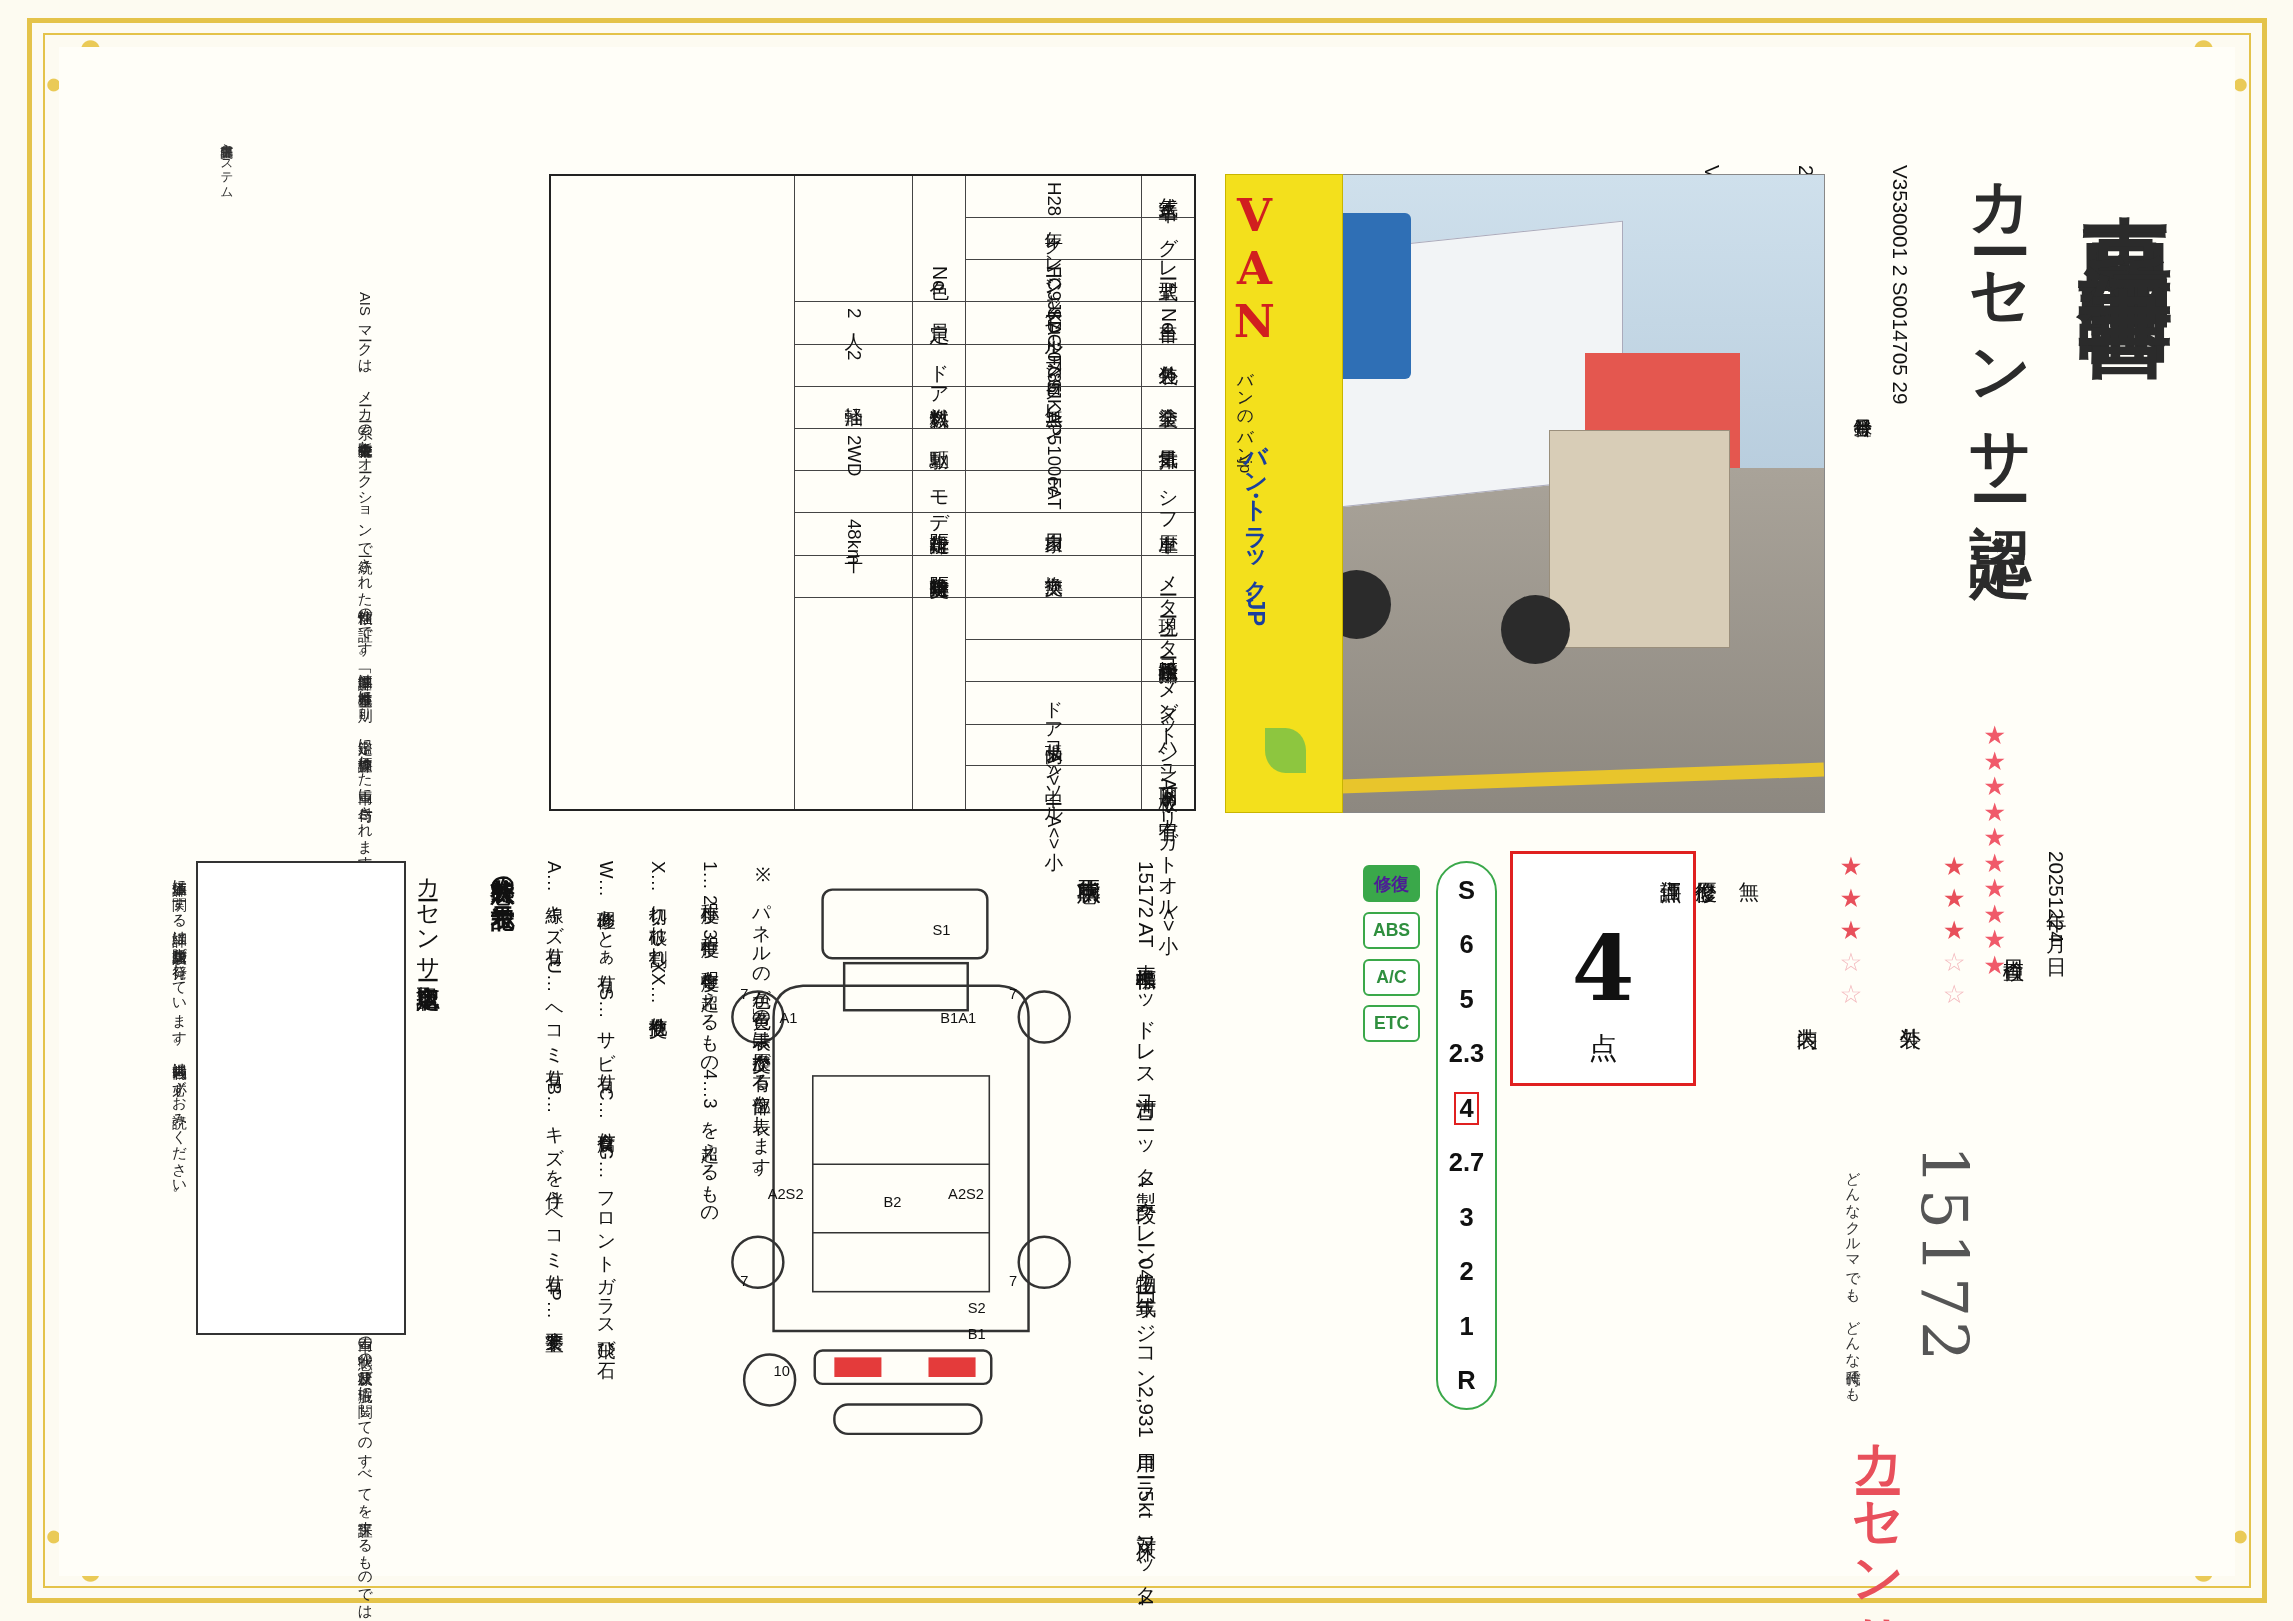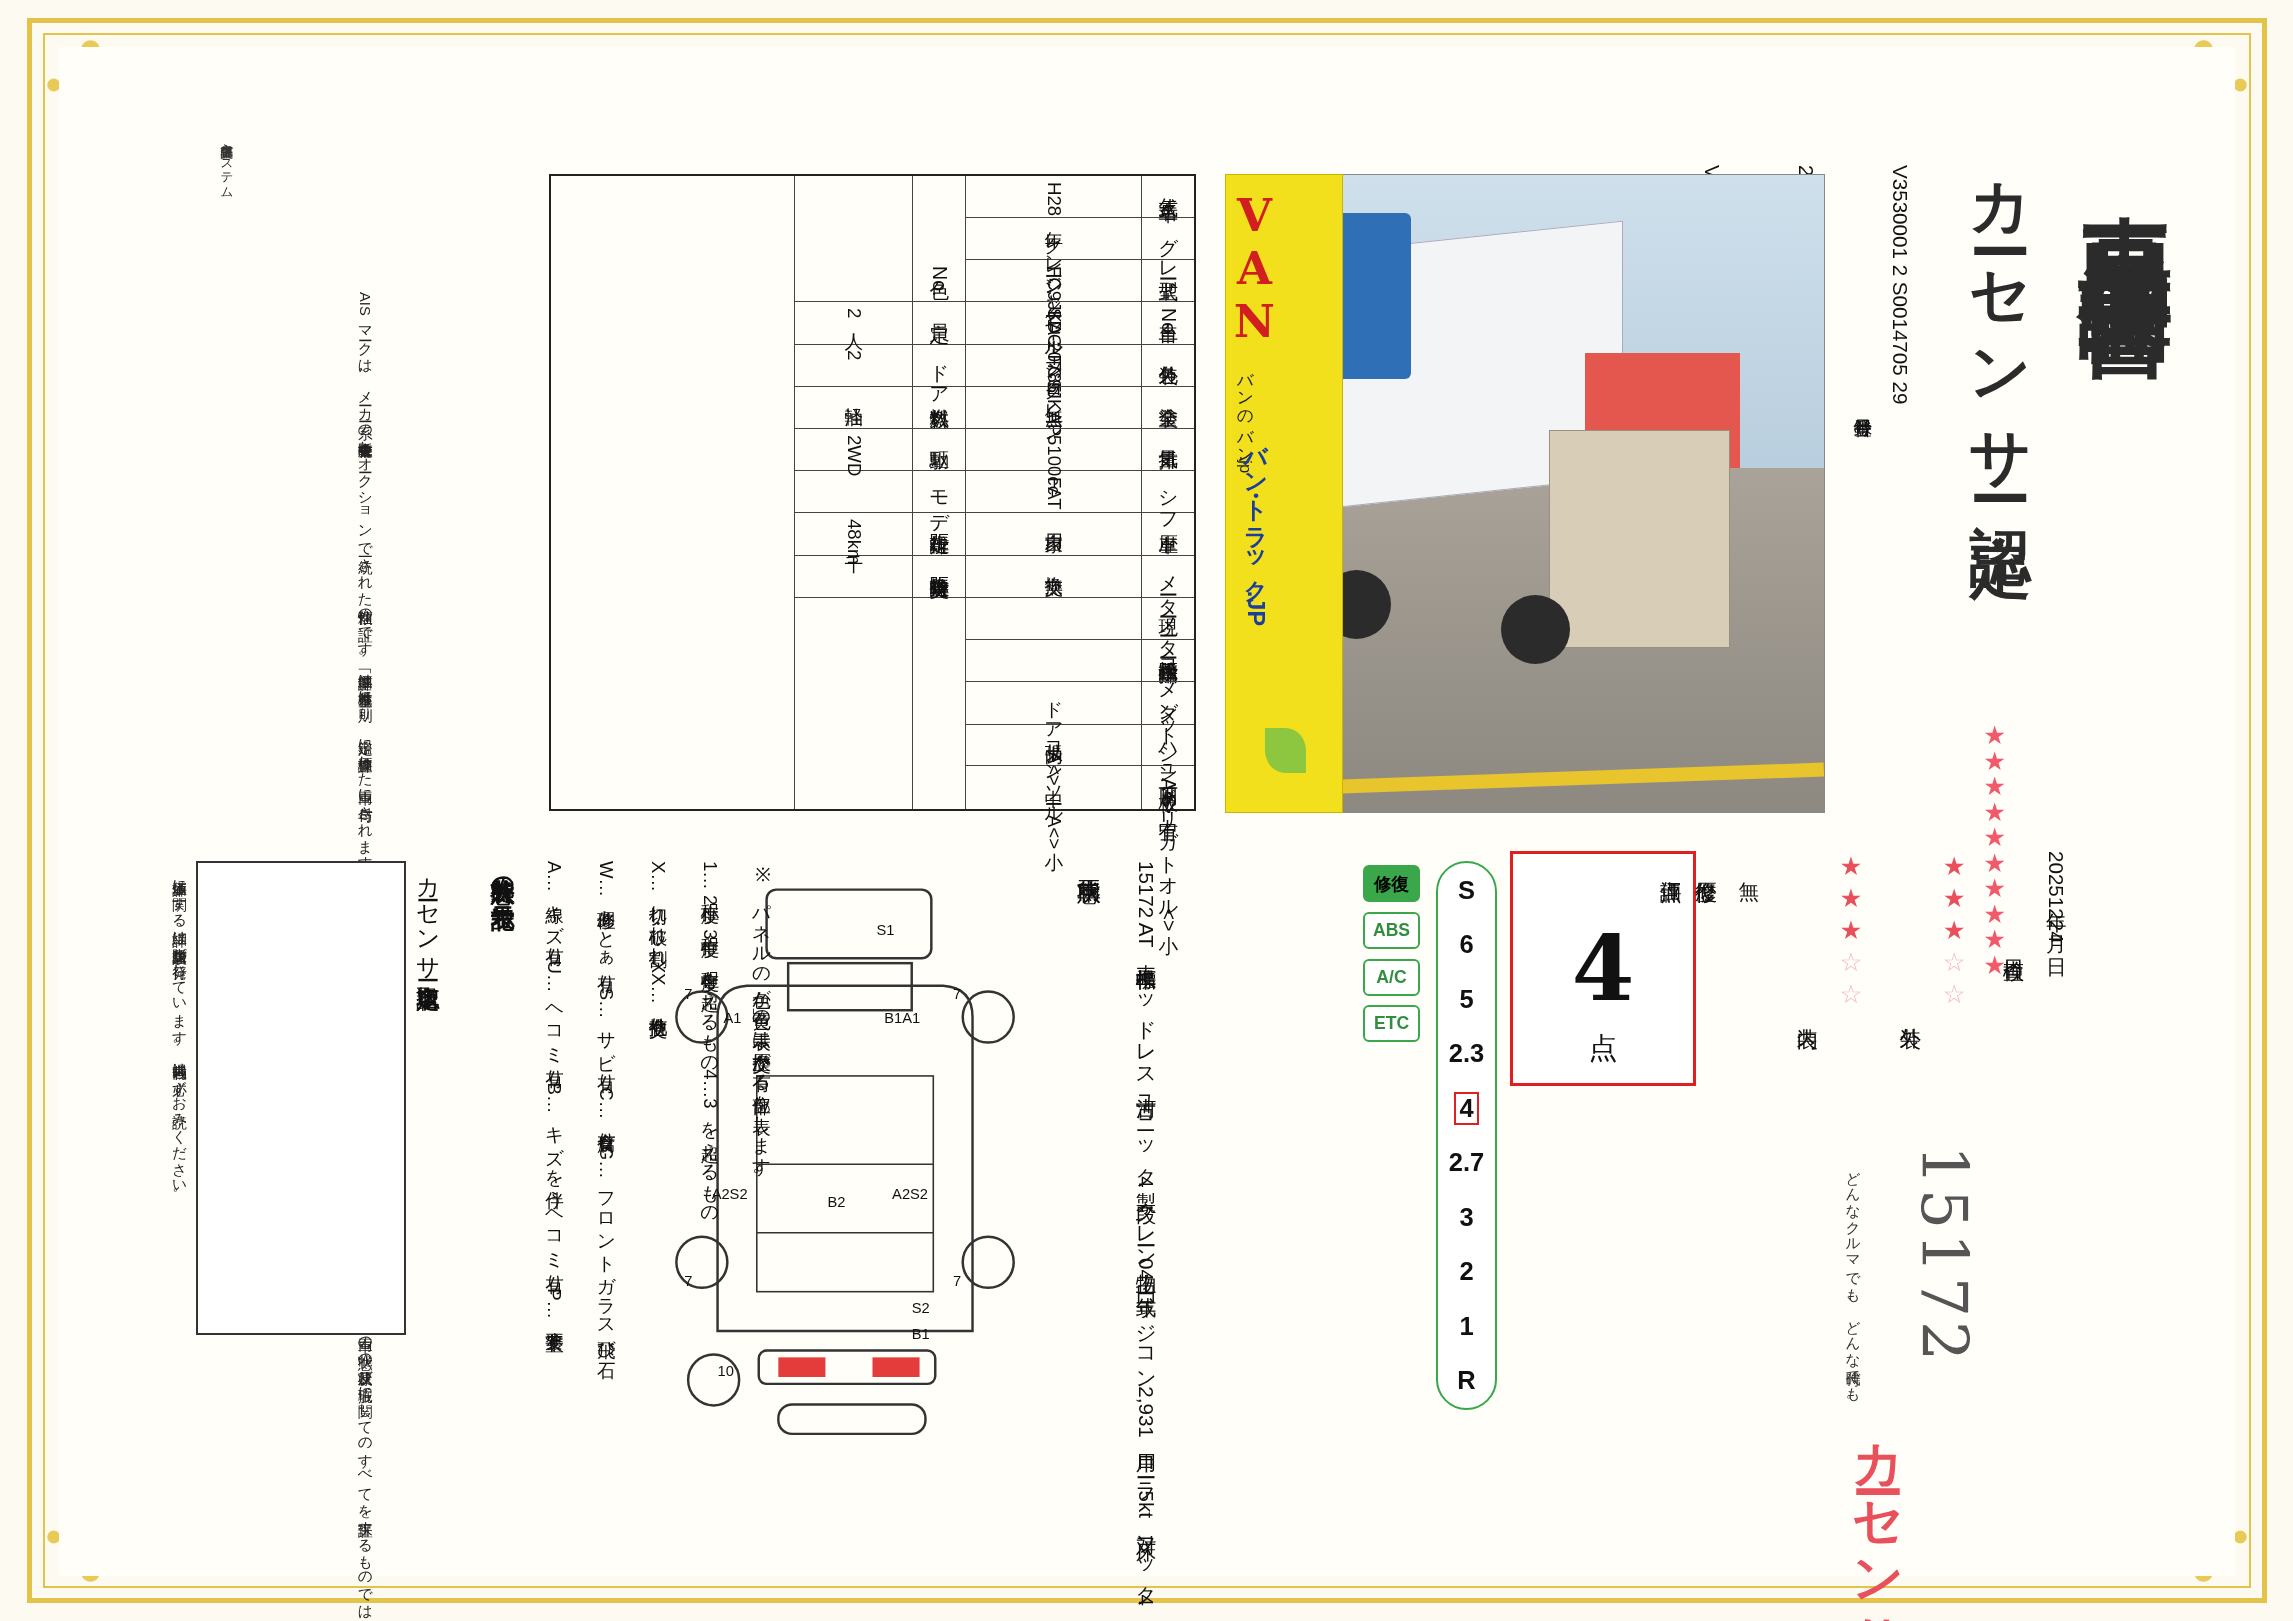--- a/index.html
+++ b/index.html
@@ -226,31 +226,31 @@
   #badges{
     position:absolute;left:1304px;top:818px;
   }
   .badge{
     width:53px;height:33px;border-radius:5.9px;
     border:2px solid #3aa84a;color:#2f8f3f;background:#fff;
     font-size:17.6px;font-weight:bold;
     display:flex;align-items:center;justify-content:center;
     margin-bottom:9.8px;
   }
-  .badge.fill{background:#3aa84a;color:#000000;}
+  .badge.fill{background:#3aa84a;color:#4c1d95;}
 
   
   #cond{
     position:absolute;left:1068px;top:814px;height:470px;
   }
   #cond .vr{font-size:20.6px;color:#111;line-height:1.9;}
 
   
   #diagram{
-    position:absolute;left:582px;top:823px;width:412px;height:608px;
+    position:absolute;left:638px;top:823px;width:412px;height:608px;
   }
   #diag-title{
     position:absolute;left:1014px;top:814px;
   }
   #diag-title .vr{font-size:23.5px;color:#111;}
 
   
   #legend{
     position:absolute;left:412px;top:814px;height:588px;
   }

